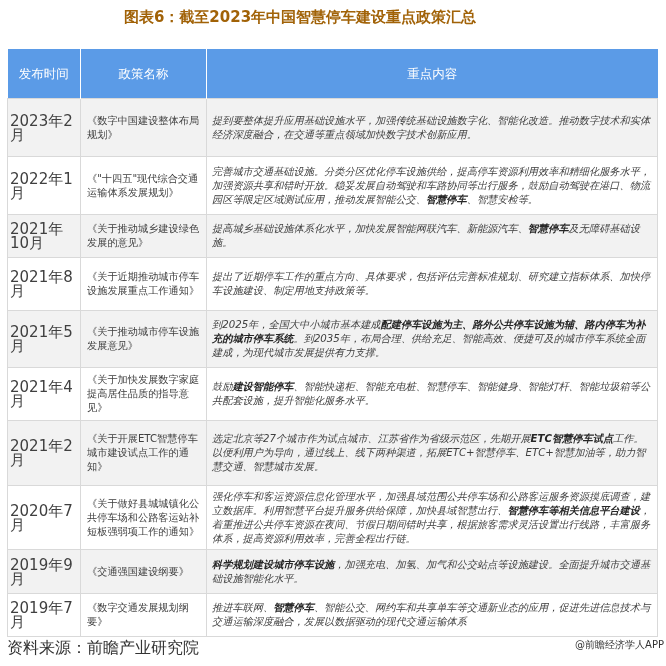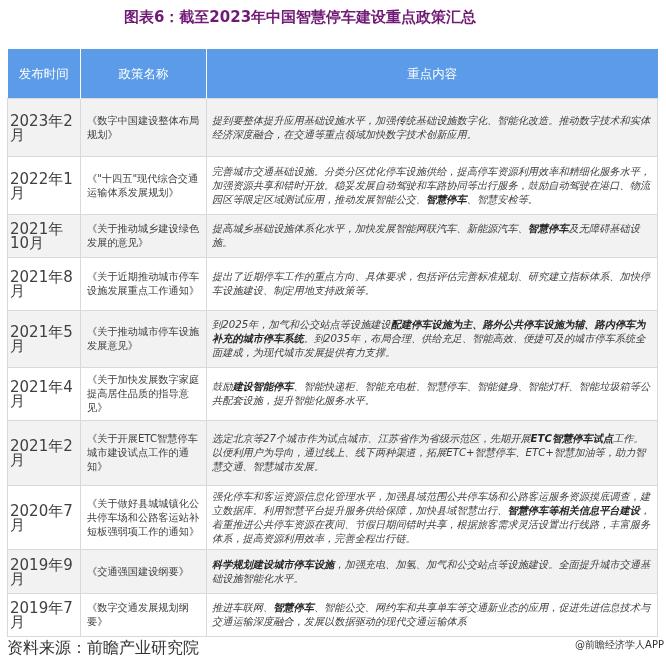--- a/index.html
+++ b/index.html
@@ -2,21 +2,21 @@
 <html><head>
 <meta charset="utf-8">
 <style>
   html, body { margin: 0; padding: 0; }
   body {
     width: 666px; height: 666px; background: #ffffff; position: relative; overflow: hidden;
     font-family: "DejaVu Sans", "Liberation Sans", sans-serif; color: #404040;
   }
   .title {
     position: absolute; left: 0; top: 8px; width: 600px; text-align: center;
-    font-size: 15px; font-weight: bold; color: #701a75; letter-spacing: 0px;
+    font-size: 15px; font-weight: bold; color: #a16207; letter-spacing: 0px;
   }
   .tbl {
     position: absolute; left: 7px; top: 49px; width: 650px;
     border-collapse: collapse; table-layout: fixed;
     font-size: 10.2px; line-height: 14px;
   }
   .tbl col.c1 { width: 73px; }
   .tbl col.c2 { width: 126px; }
   .tbl col.c3 { width: 451px; }
   .tbl th {
@@ -76,21 +76,21 @@
         <td class="content"><span class="seg">提高城乡基础设施体系化水平，加快发展智能网联汽车、新能源汽车、</span><b class="seg">智慧停车</b><span class="seg">及无障碍基础设施。</span></td>
       </tr>
       <tr class="even" style="height: 53px;">
         <td class="date">2021年8月</td>
         <td class="name">《关于近期推动城市停车设施发展重点工作通知》</td>
         <td class="content"><span class="seg">提出了近期停车工作的重点方向、具体要求，包括评估完善标准规划、研究建立指标体系、加快停车设施建设、制定用地支持政策等。</span></td>
       </tr>
       <tr class="odd" style="height: 57px;">
         <td class="date">2021年5月</td>
         <td class="name">《关于推动城市停车设施发展意见》</td>
-        <td class="content"><span class="seg">到2025年，加气和公交站点等设施建设</span><b class="seg">配建停车设施为主、路外公共停车设施为辅、路内停车为补充的城市停车系统</b><span class="seg">。到2035年，布局合理、供给充足、智能高效、便捷可及的城市停车系统全面建成，为现代城市发展提供有力支撑。</span></td>
+        <td class="content"><span class="seg">到2025年，全国大中小城市基本建成</span><b class="seg">配建停车设施为主、路外公共停车设施为辅、路内停车为补充的城市停车系统</b><span class="seg">。到2035年，布局合理、供给充足、智能高效、便捷可及的城市停车系统全面建成，为现代城市发展提供有力支撑。</span></td>
       </tr>
       <tr class="even" style="height: 53px;">
         <td class="date">2021年4月</td>
         <td class="name">《关于加快发展数字家庭提高居住品质的指导意见》</td>
         <td class="content"><span class="seg">鼓励</span><b class="seg">建设智能停车</b><span class="seg">、智能快递柜、智能充电桩、智慧停车、智能健身、智能灯杆、智能垃圾箱等公共配套设施，提升智能化服务水平。</span></td>
       </tr>
       <tr class="odd" style="height: 65px;">
         <td class="date">2021年2月</td>
         <td class="name">《关于开展ETC智慧停车城市建设试点工作的通知》</td>
         <td class="content"><span class="seg">选定北京等27个城市作为试点城市、江苏省作为省级示范区，先期开展</span><b class="seg">ETC智慧停车试点</b><span class="seg">工作。以便利用户为导向，通过线上、线下两种渠道，拓展ETC+智慧停车、ETC+智慧加油等，助力智慧交通、智慧城市发展。</span></td>

